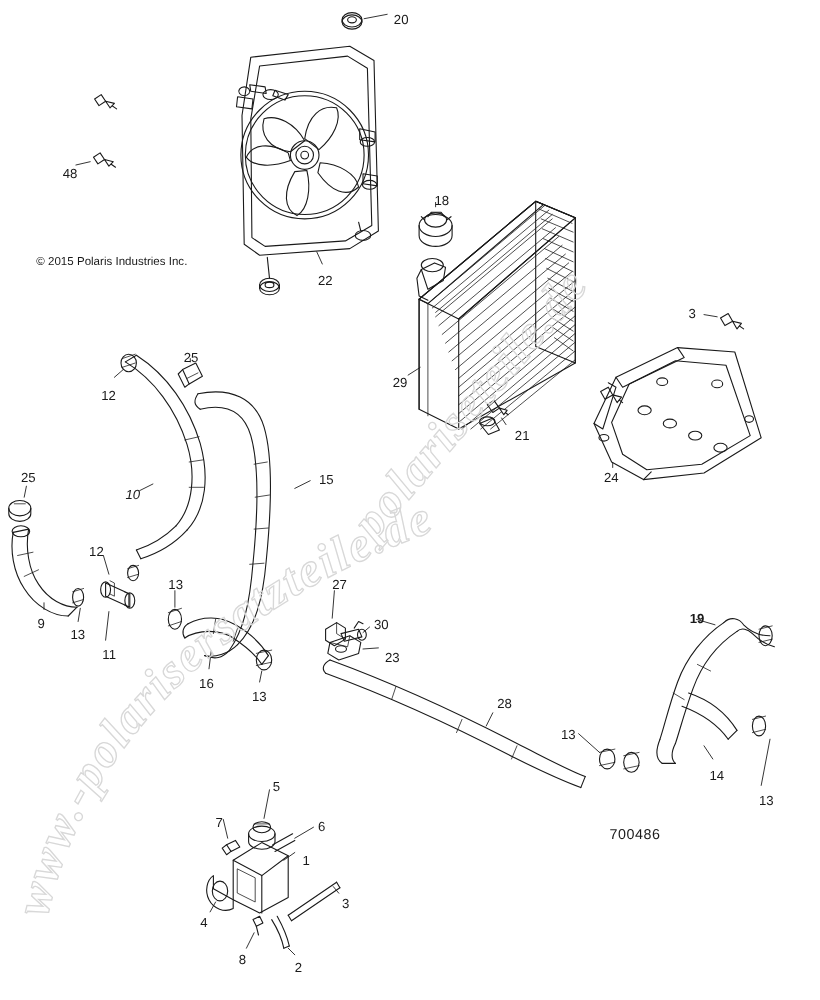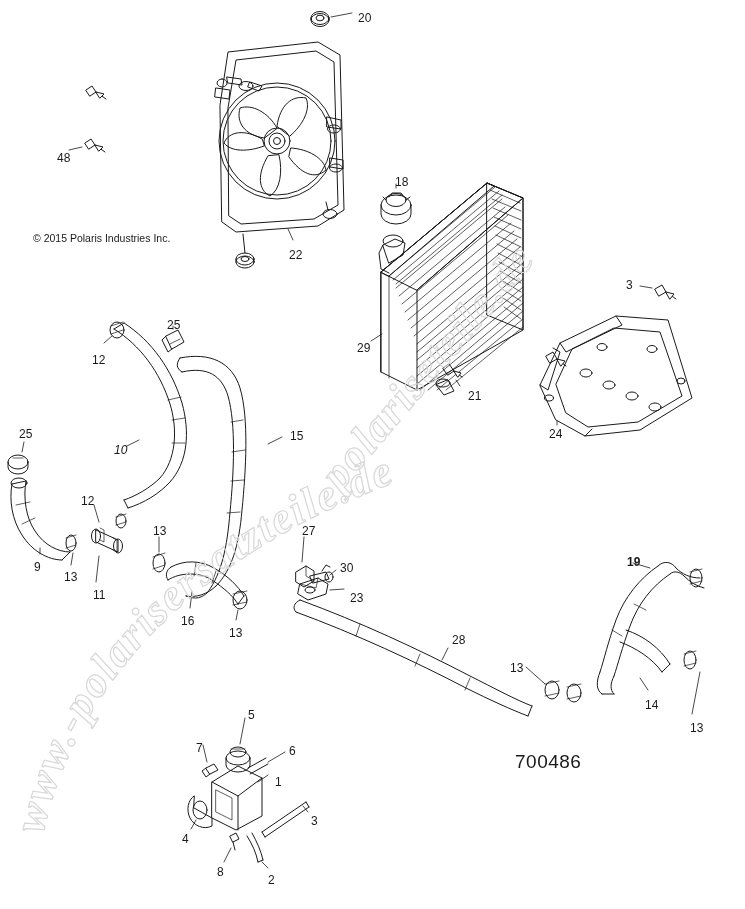--- a/index.html
+++ b/index.html
@@ -35,23 +35,23 @@
   #copyright {
     position: absolute;
     left: 33px;
     top: 232px;
     font-size: 10.5px;
     color: #1a1a1a;
     white-space: nowrap;
   }
   #part-number {
     position: absolute;
-    left: 515px;
+    left: 554px;
     top: 751px;
-    font-size: 19px;
+    font-size: 13px;
     letter-spacing: 0.5px;
     color: #1a1a1a;
     white-space: nowrap;
   }
   #watermark-diag, #watermark-arc {
     position: absolute;
     pointer-events: none;
   }
   #watermark-diag {
     left: 305px;

